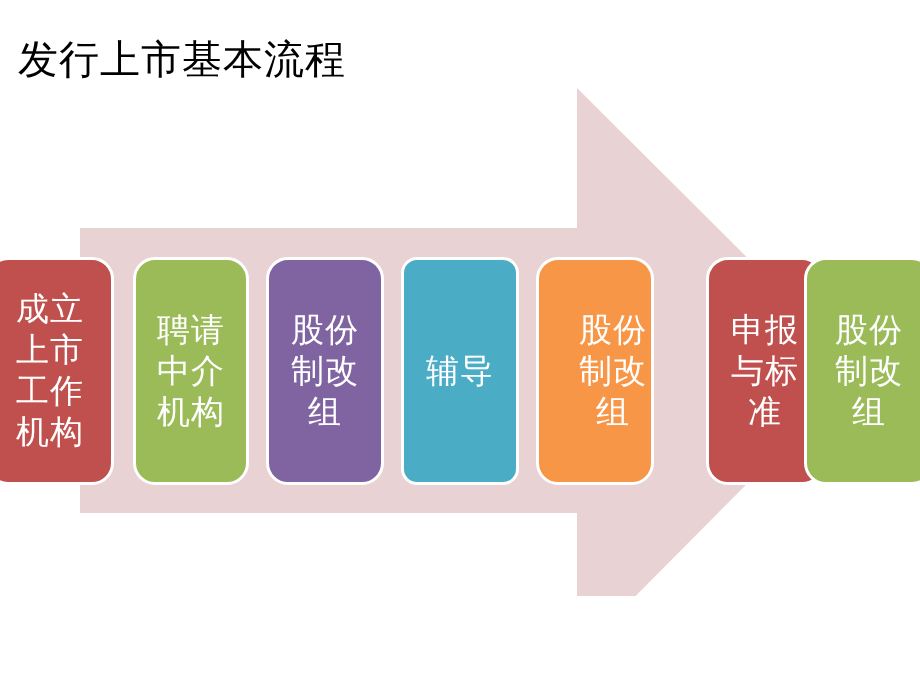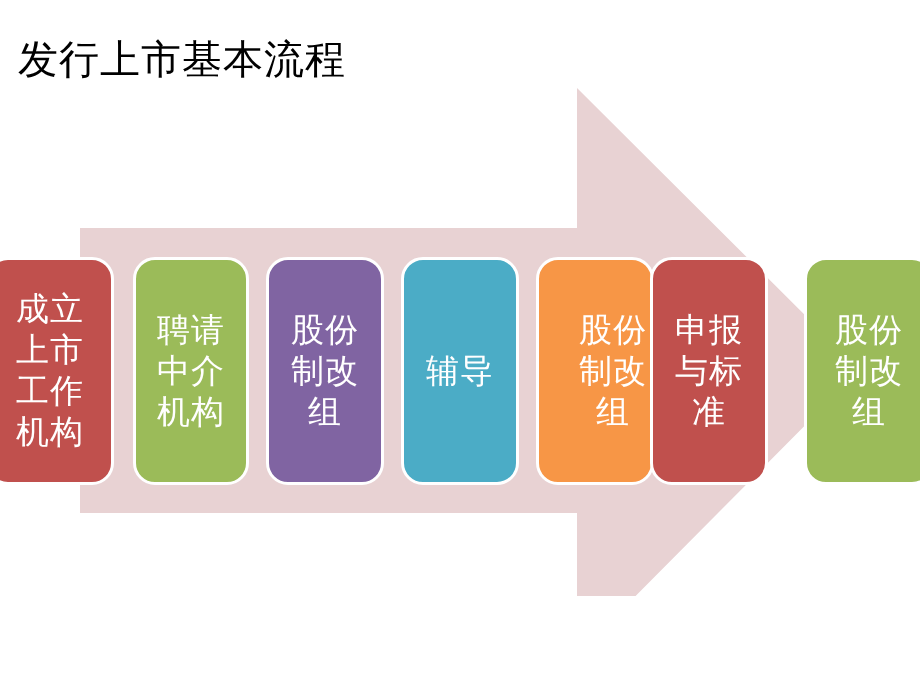--- a/index.html
+++ b/index.html
@@ -66,23 +66,23 @@
     text-align: center;
     letter-spacing: 1px;
     width: 76px;
     word-break: break-all;
   }
 
   
   .box-1 { left: -14px;  width: 128px; }
   .box-2 { left: 133px;  width: 116px; }
   .box-3 { left: 266px;  width: 118px; }
-  .box-4 { left: 401px;  width: 118px; }
+  .box-4 { left: 401px;  width: 118px; border-radius: 16px; }
   .box-5 { left: 536px;  width: 118px; justify-content: flex-end; }
-  .box-6 { left: 650px;  width: 118px; align-items: center; }
+  .box-6 { left: 706px;  width: 118px; align-items: center; }
   .box-7 { left: 804px;  width: 130px; }
 </style>
 </head>
 <body>
 
 <div id="stage" style="background: rgb(255, 255, 255);">
 
   <div id="slide-title">发行上市基本流程</div>
 
   <svg id="process-arrow" viewBox="0 0 920 590" width="920" height="590" xmlns="http://www.w3.org/2000/svg" aria-hidden="true">

